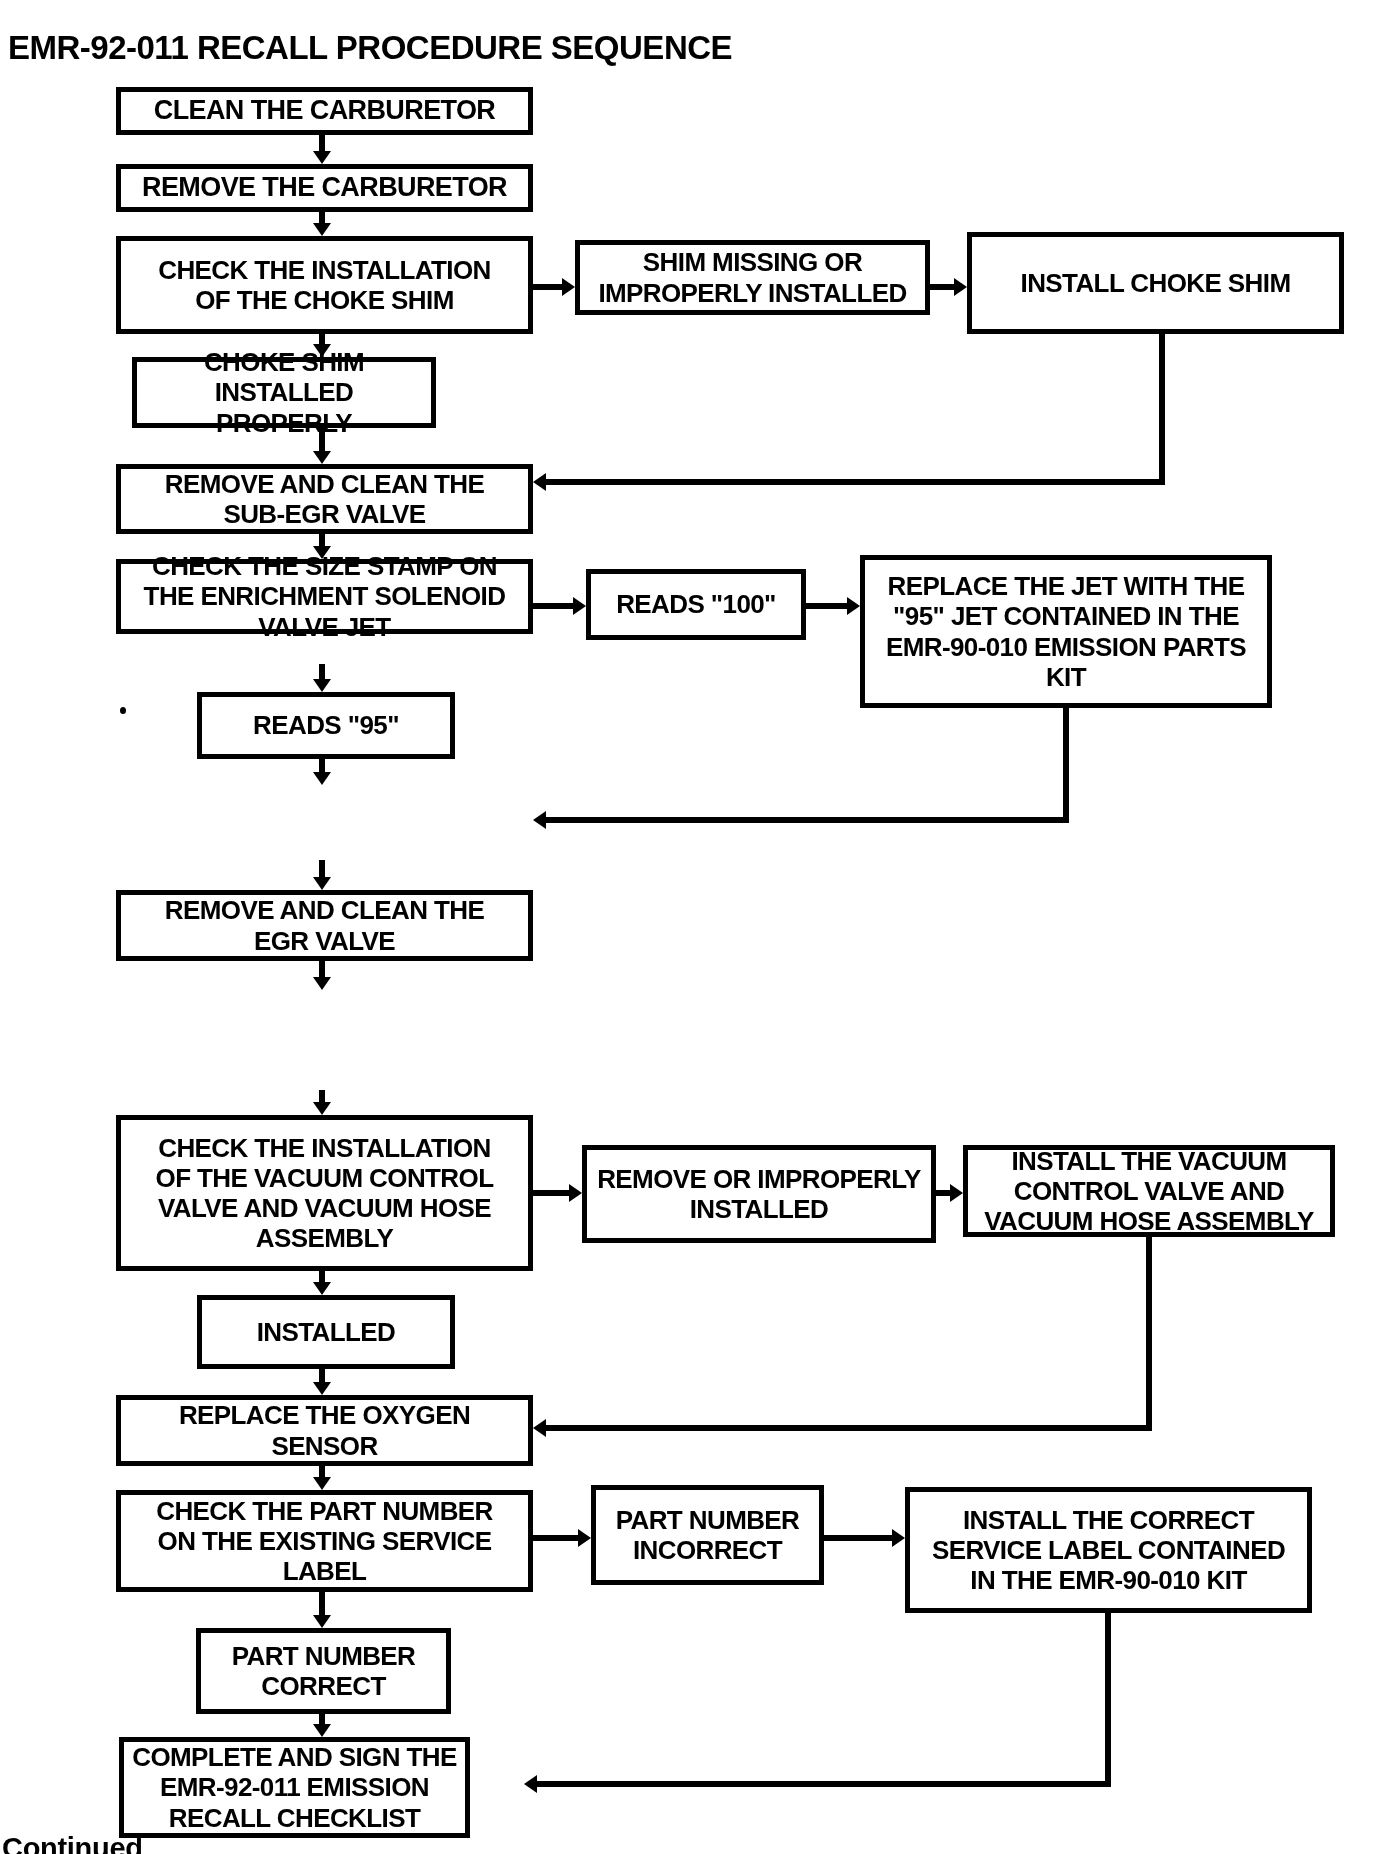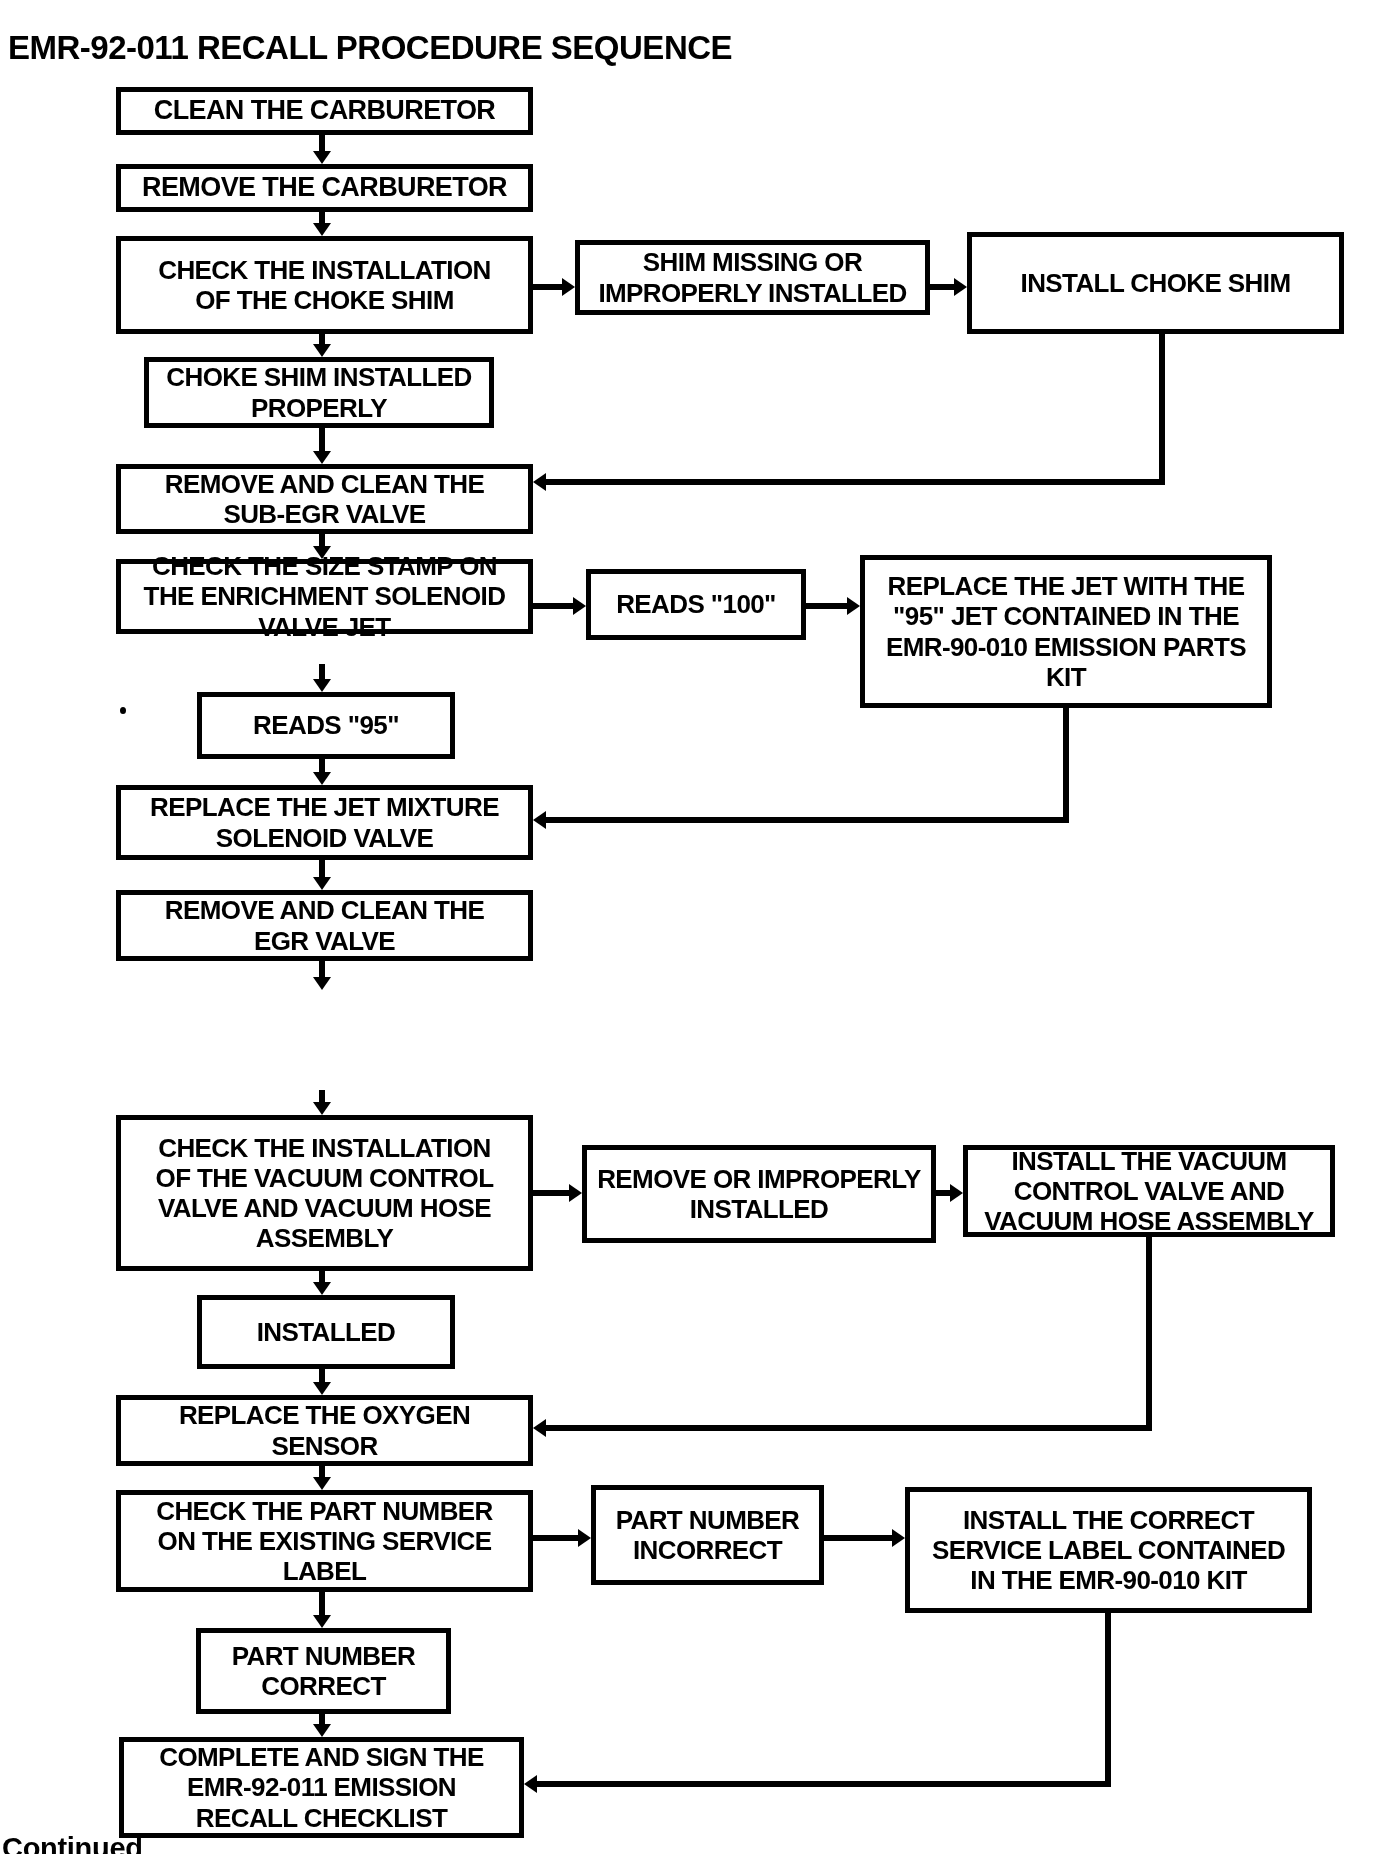--- a/index.html
+++ b/index.html
@@ -45,45 +45,43 @@
 <body>
 
 <div class="canvas">
 
   <div class="page-title">EMR-92-011 RECALL PROCEDURE SEQUENCE</div>
 
   <div class="node" style="left:116px;top:164px;width:417px;height:48px;font-size:27px">REMOVE THE CARBURETOR</div>
   <div class="node" style="left:116px;top:87px;width:417px;height:48px;font-size:27px">CLEAN THE CARBURETOR</div>
   <div class="node" style="left:116px;top:236px;width:417px;height:98px">CHECK THE INSTALLATION
 OF THE CHOKE SHIM</div>
-  <div class="node" style="left:144px;top:357px;width:350px;height:71px">CHOKE SHIM INSTALLED
+  <div class="node" style="left:132px;top:357px;width:304px;height:71px">CHOKE SHIM INSTALLED
 PROPERLY</div>
   <div class="node" style="left:116px;top:464px;width:417px;height:70px">REMOVE AND CLEAN THE
 SUB-EGR VALVE</div>
   <div class="node" style="left:116px;top:559px;width:417px;height:75px">CHECK THE SIZE STAMP ON
 THE ENRICHMENT SOLENOID
 VALVE JET</div>
   <div class="node" style="left:197px;top:692px;width:258px;height:67px">READS "95"</div>
-  <div class="node" style="left:116px;top:785px;width:417px;height:75px">REPLACE THE JET MIXTURE
-SOLENOID VALVE</div>
   <div class="node" style="left:116px;top:890px;width:417px;height:71px">REMOVE AND CLEAN THE
 EGR VALVE</div>
   <div class="node" style="left:116px;top:1115px;width:417px;height:156px">CHECK THE INSTALLATION
 OF THE VACUUM CONTROL
 VALVE AND VACUUM HOSE
 ASSEMBLY</div>
   <div class="node" style="left:197px;top:1295px;width:258px;height:74px">INSTALLED</div>
   <div class="node" style="left:116px;top:1490px;width:417px;height:102px">CHECK THE PART NUMBER
 ON THE EXISTING SERVICE
 LABEL</div>
   <div class="node" style="left:116px;top:1395px;width:417px;height:71px">REPLACE THE OXYGEN
 SENSOR</div>
   <div class="node" style="left:196px;top:1628px;width:255px;height:86px">PART NUMBER
 CORRECT</div>
-  <div class="node" style="left:119px;top:1737px;width:405px;height:101px">COMPLETE AND SIGN THE
+  <div class="node" style="left:119px;top:1737px;width:351px;height:101px">COMPLETE AND SIGN THE
 EMR-92-011 EMISSION
 RECALL CHECKLIST</div>
 
   <div class="node" style="left:575px;top:240px;width:355px;height:75px">SHIM MISSING OR
 IMPROPERLY INSTALLED</div>
   <div class="node" style="left:586px;top:569px;width:220px;height:71px">READS "100"</div>
   <div class="node" style="left:582px;top:1145px;width:354px;height:98px">REMOVE OR IMPROPERLY
 INSTALLED</div>
   <div class="node" style="left:591px;top:1485px;width:233px;height:100px">PART NUMBER
 INCORRECT</div>

